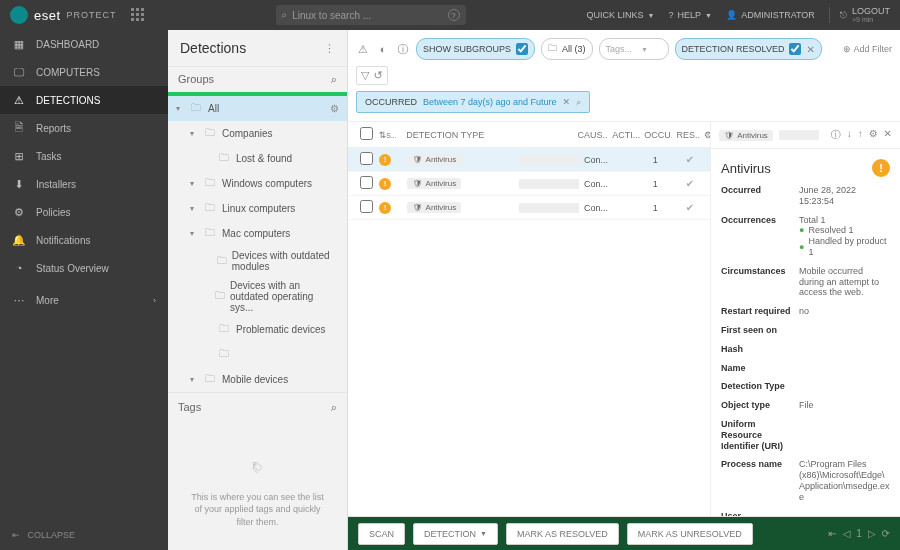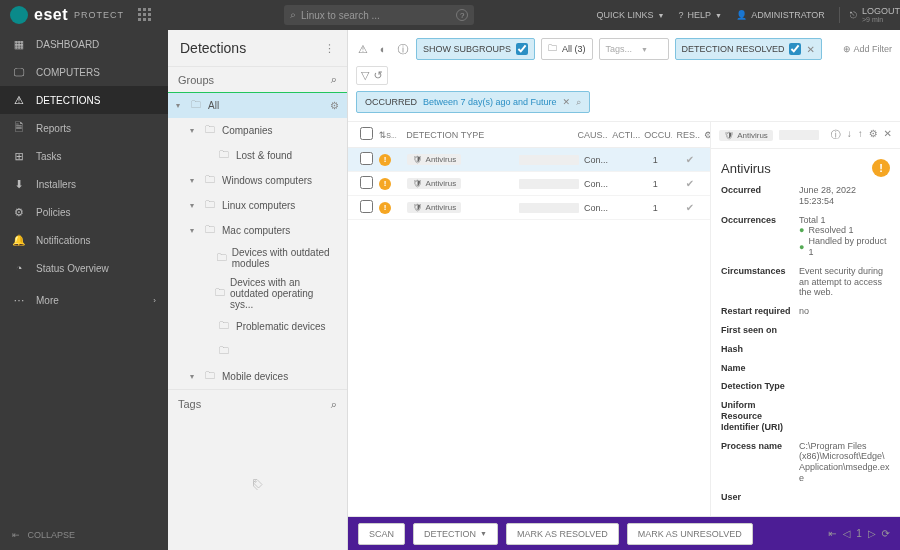--- a/index.html
+++ b/index.html
@@ -1,60 +1,60 @@
 <!DOCTYPE html>
 <html><head>
 <meta charset="utf-8">
 <style>
 *{margin:0;padding:0;box-sizing:border-box;font-family:-apple-system,BlinkMacSystemFont,"Segoe UI",Arial,sans-serif}
 body{width:900px;height:550px;overflow:hidden;background:#f5f5f5;font-size:11px;color:#555}
 .topbar{height:30px;background:#3a3a3a;display:flex;align-items:center;color:#ccc}
 .brand{display:flex;align-items:center;padding:0 10px;gap:6px}
 .brand-logo{width:18px;height:18px;background:#0a8a8a;border-radius:50%;position:relative}
-.brand-text{font-size:16px;color:#fff;font-weight:700;letter-spacing:.5px}
+.brand-text{font-size:13px;color:#fff;font-weight:400;letter-spacing:.5px}
 .brand-sub{font-size:9px;color:#aaa;letter-spacing:1px}
 .apps-icon{width:14px;height:14px;display:grid;grid-template-columns:1fr 1fr 1fr;gap:1px;margin-left:8px}
 .apps-icon span{background:#888;width:3px;height:3px}
 .search-wrap{flex:1;display:flex;justify-content:center}
 .search-box{width:190px;height:20px;background:#4a4a4a;border-radius:3px;display:flex;align-items:center;padding:0 6px;gap:5px;color:#999;font-size:10px}
 .search-box .q{margin-left:auto;border:1px solid #777;border-radius:50%;width:12px;height:12px;display:flex;align-items:center;justify-content:center;font-size:8px}
-.top-links{display:flex;align-items:center;gap:14px;font-size:9px;color:#bbb}
+.top-links{display:flex;align-items:center;gap:14px;padding-right:10px;font-size:9px;color:#bbb}
 .top-link{display:flex;align-items:center;gap:4px;cursor:pointer}
 .top-link .chev{font-size:7px}
 .logout{border-left:1px solid #555;padding-left:10px;display:flex;align-items:center;gap:5px}
 .logout .lt{display:flex;flex-direction:column;line-height:1}
 .logout .lt span:last-child{font-size:7px;color:#888}
 
 .main{display:flex;height:520px}
 .sidenav{width:168px;background:#3a3a3a;color:#bbb;display:flex;flex-direction:column}
 .nav-item{display:flex;align-items:center;gap:10px;padding:7px 12px;font-size:10px;cursor:pointer}
 .nav-item.active{background:#2a2a2a;color:#fff}
 .nav-item .ico{width:14px;height:14px;display:flex;align-items:center;justify-content:center;font-size:11px}
 .nav-more{margin-top:4px}
 .nav-more .chev{margin-left:auto;font-size:8px}
 .collapse{margin-top:auto;padding:10px 12px;font-size:9px;color:#888;display:flex;align-items:center;gap:8px}
 
 .groups-panel{width:180px;background:#f2f2f2;border-right:1px solid #ddd;display:flex;flex-direction:column}
 .gp-head{padding:10px 12px;display:flex;align-items:center;justify-content:space-between}
 .gp-head h2{font-size:14px;font-weight:500;color:#333}
-.gp-section{padding:6px 10px;border-top:1px solid #e5e5e5;border-bottom:1px solid #22c55e;display:flex;align-items:flex-end;justify-content:space-between;color:#666;font-size:11px}
+.gp-section{padding:6px 10px;border-top:1px solid #e5e5e5;border-bottom:4px solid #22c55e;display:flex;align-items:flex-start;justify-content:space-between;color:#666;font-size:11px}
 .tree{flex:0 0 auto;overflow:auto}
 .tree-row{display:flex;align-items:center;padding:4px 8px;gap:5px;font-size:10px;color:#555;cursor:pointer}
 .tree-row.sel{background:#d0e8f5}
 .tree-row .tw{width:10px;font-size:8px;color:#888}
 .tree-row .fi{width:12px;color:#888}
 .tags-sec{border-top:1px solid #e5e5e5;padding:8px 10px;color:#666;font-size:11px;display:flex;justify-content:space-between}
 .tags-body{flex:1;display:flex;flex-direction:column;align-items:center;justify-content:center;padding:20px;color:#999;text-align:center}
 .tags-body .tag-icon{font-size:32px;color:#bbb;margin-bottom:10px}
 .tags-body p{font-size:9px;line-height:1.4}
 
 .content{flex:1;display:flex;flex-direction:column;background:#fff;min-width:0}
 .filters{padding:8px;display:flex;gap:6px;flex-wrap:wrap;border-bottom:1px solid #eee;align-items:center}
 .ficon{width:14px;height:14px;color:#888;display:flex;align-items:center;justify-content:center;font-size:11px}
-.chip{height:22px;border:1px solid #7fc3e0;background:#d4ecf7;border-radius:2px;display:flex;align-items:center;padding:0 6px;gap:5px;font-size:9px;color:#444}
+.chip{height:22px;border:1px solid #7fc3e0;background:#d4ecf7;border-radius:10px;display:flex;align-items:center;padding:0 6px;gap:5px;font-size:9px;color:#444}
 .chip input[type=checkbox]{accent-color:#2b8fc4;width:12px;height:12px}
 .chip .x{color:#888;cursor:pointer;font-size:10px}
 .chip.plain{background:#fff;border-color:#ccc}
 .chip.tags{min-width:70px;color:#aaa}
 .chip .chev{font-size:7px;margin-left:4px}
 .add-filter{margin-left:auto;display:flex;align-items:center;gap:3px;font-size:9px;color:#888;cursor:pointer}
 .filter-tools{display:flex;gap:4px;border:1px solid #ddd;border-radius:2px;padding:2px 4px;color:#888}
 .filters-row2{width:100%;display:flex}
 .occ-chip{height:22px;border:1px solid #7fc3e0;background:#d4ecf7;border-radius:2px;display:flex;align-items:center;padding:0 8px;gap:6px;font-size:9px}
 .occ-chip .lbl{color:#444}
@@ -86,21 +86,21 @@
 .det-tools{margin-left:auto;display:flex;gap:6px;color:#888;font-size:10px}
 .det-title{padding:10px 10px 4px;display:flex;align-items:center;justify-content:space-between}
 .det-title h3{font-size:13px;font-weight:500;color:#333}
 .warn{width:18px;height:18px;background:#f5a623;border-radius:50%;color:#fff;display:flex;align-items:center;justify-content:center;font-weight:bold;font-size:11px}
 .kv{display:flex;padding:4px 10px;gap:6px}
 .kv .k{width:72px;color:#333;font-weight:600;flex-shrink:0;line-height:1.2}
 .kv .v{flex:1;color:#666;line-height:1.2;word-break:break-word}
 .sub-line{display:flex;gap:4px;align-items:center}
 .sub-line .dot{color:#5a5}
 
-.footer{height:34px;border-top:1px solid #e5e5e5;display:flex;align-items:center;padding:0 10px;gap:8px;background:#4c1d95}
+.footer{height:34px;border-top:1px solid #e5e5e5;display:flex;align-items:center;padding:0 10px;gap:8px;background:#14532d}
 .fbtn{height:22px;padding:0 10px;border:1px solid #ccc;background:#fff;border-radius:2px;font-size:9px;color:#777;display:flex;align-items:center;gap:4px;cursor:pointer}
 .pager{margin-left:auto;display:flex;align-items:center;gap:6px;color:#999;font-size:10px}
 svg{width:12px;height:12px}
 </style>
 </head>
 <body>
 
 <div class="topbar">
   <div class="brand">
     <div class="brand-logo"></div>
@@ -269,20 +269,21 @@
       <span>⌕</span>
     </div>
     <div class="tags-body">
       <div class="tag-icon">
         <svg viewBox="0 0 24 24" width="40" height="40" fill="none" stroke="#bbb" stroke-width="1.5">
             <path d="M3 3h7l10 10-7 7L3 10V3z"></path>
             <circle cx="7" cy="7" r="1.5"></circle>
             <path d="M6 6l-3 3v7l10 10"></path>
           </svg>
       </div>
+      <p>This is where you can see the list of your applied tags and quickly filter them.</p>
     </div>
   </div>
 
   <div class="content">
     <div class="filters">
       <span class="ficon">⚠</span>
       <span class="ficon">◐</span>
       <span class="ficon">ⓘ</span>
       <label class="chip">
         <span>SHOW SUBGROUPS</span>
@@ -403,41 +404,45 @@
               <div class="v"><span>June 28, 2022 15:23:54</span></div>
             </div>
             <div class="kv">
               <div class="k">Occurrences</div>
               <div class="v">
                 <div>Total 1<br><div class="sub-line"><span class="dot">●</span>Resolved 1</div><div class="sub-line"><span class="dot">●</span>Handled by product 1</div></div>
               </div>
             </div>
             <div class="kv">
               <div class="k">Circumstances</div>
-              <div class="v"><span>Event security during an attempt to access the web.</span></div>
+              <div class="v"><span>Mobile occurred during an attempt to access the web.</span></div>
             </div>
             <div class="kv">
               <div class="k">Restart required</div>
               <div class="v"><span>no</span></div>
             </div>
             <div class="kv">
               <div class="k">First seen on</div>
               <div class="v"><span></span></div>
             </div>
             <div class="kv">
               <div class="k">Hash</div>
               <div class="v"><span></span></div>
             </div>
             <div class="kv">
               <div class="k">Name</div>
               <div class="v"><span></span></div>
             </div>
             <div class="kv">
               <div class="k">Detection Type</div>
               <div class="v"><span></span></div>
+            </div>
+            <div class="kv">
+              <div class="k">Object type</div>
+              <div class="v"><span>File</span></div>
             </div>
             <div class="kv">
               <div class="k">Uniform Resource Identifier (URI)</div>
               <div class="v"><span></span></div>
             </div>
             <div class="kv">
               <div class="k">Process name</div>
               <div class="v"><span>C:\Program Files (x86)\Microsoft\Edge\Application\msedge.exe</span></div>
             </div>
             <div class="kv">

